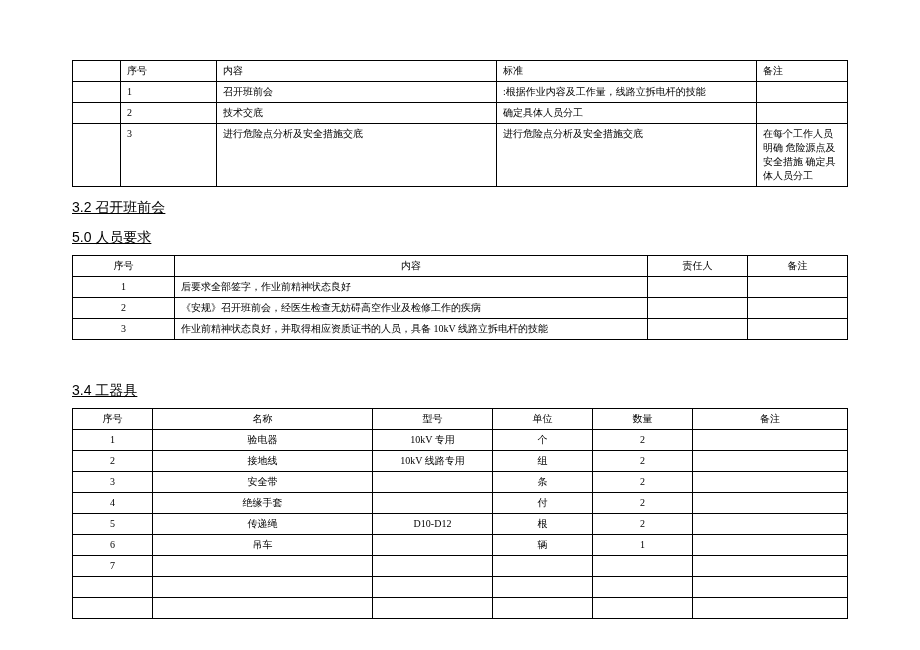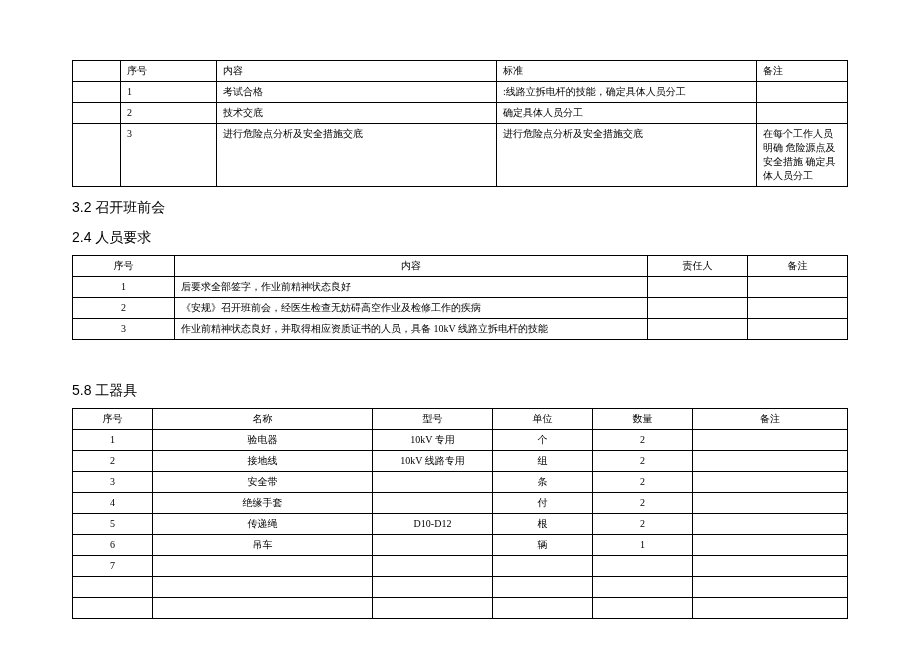--- a/index.html
+++ b/index.html
@@ -25,20 +25,21 @@
       font-size: 10px;
     }
     .hdr-cell {
       font-size: 10px;
       font-family: Liberation Serif, serif;
     }
     .heading {
       font-family: "Microsoft YaHei", "SimHei", sans-serif;
       font-size: 14px;
       margin: 12px 0 8px 0;
+      text-decoration: underline;
     }
     .t1 col.c1 { width: 48px; }
     .t1 col.c2 { width: 96px; }
     .t1 col.c3 { width: 280px; }
     .t1 col.c4 { width: 260px; }
     .t1 col.c5 { width: auto; }
     .t2 col.c1 { width: 102px; }
     .t2 col.c2 { width: auto; }
     .t2 col.c3 { width: 100px; }
     .t2 col.c4 { width: 100px; }
@@ -66,43 +67,43 @@
       <tr>
     <td class="hdr-cell"></td>
     <td class="hdr-cell">序号</td>
     <td class="hdr-cell">内容</td>
     <td class="hdr-cell">标准</td>
     <td class="hdr-cell">备注</td>
   </tr>
   <tr>
     <td></td>
     <td>1</td>
-    <td>考试合格</td>
-    <td>:线路立拆电杆的技能，确定具体人员分工</td>
+    <td>召开班前会</td>
+    <td>:根据作业内容及工作量，线路立拆电杆的技能</td>
     <td></td>
   </tr>
   <tr>
     <td></td>
     <td>2</td>
     <td>技术交底</td>
     <td>确定具体人员分工</td>
     <td></td>
   </tr>
   <tr>
     <td></td>
     <td>3</td>
     <td>进行危险点分析及安全措施交底</td>
     <td>进行危险点分析及安全措施交底</td>
     <td>在每个工作人员明确 危险源点及安全措施 确定具体人员分工</td>
   </tr>
 </tbody>
   </table>
 
 <div class="heading">3.2 召开班前会</div>
-<div class="heading">2.4 人员要求</div>
+<div class="heading">5.0 人员要求</div>
 
 <table class="t2">
   <colgroup>
       <col class="c1">
       <col class="c2">
       <col class="c3">
       <col class="c4">
     </colgroup>
   <tbody>
       <tr>
@@ -126,21 +127,21 @@
   <tr>
     <td class="center">3</td>
     <td>作业前精神状态良好，并取得相应资质证书的人员，具备 10kV 线路立拆电杆的技能</td>
     <td></td>
     <td></td>
   </tr>
 </tbody>
   </table>
 
 <div class="gap"></div>
-<div class="heading">5.8 工器具</div>
+<div class="heading">3.4 工器具</div>
 
 <table class="t3">
   <colgroup>
       <col class="c1">
       <col class="c2">
       <col class="c3">
       <col class="c4">
       <col class="c5">
       <col class="c6">
     </colgroup>

